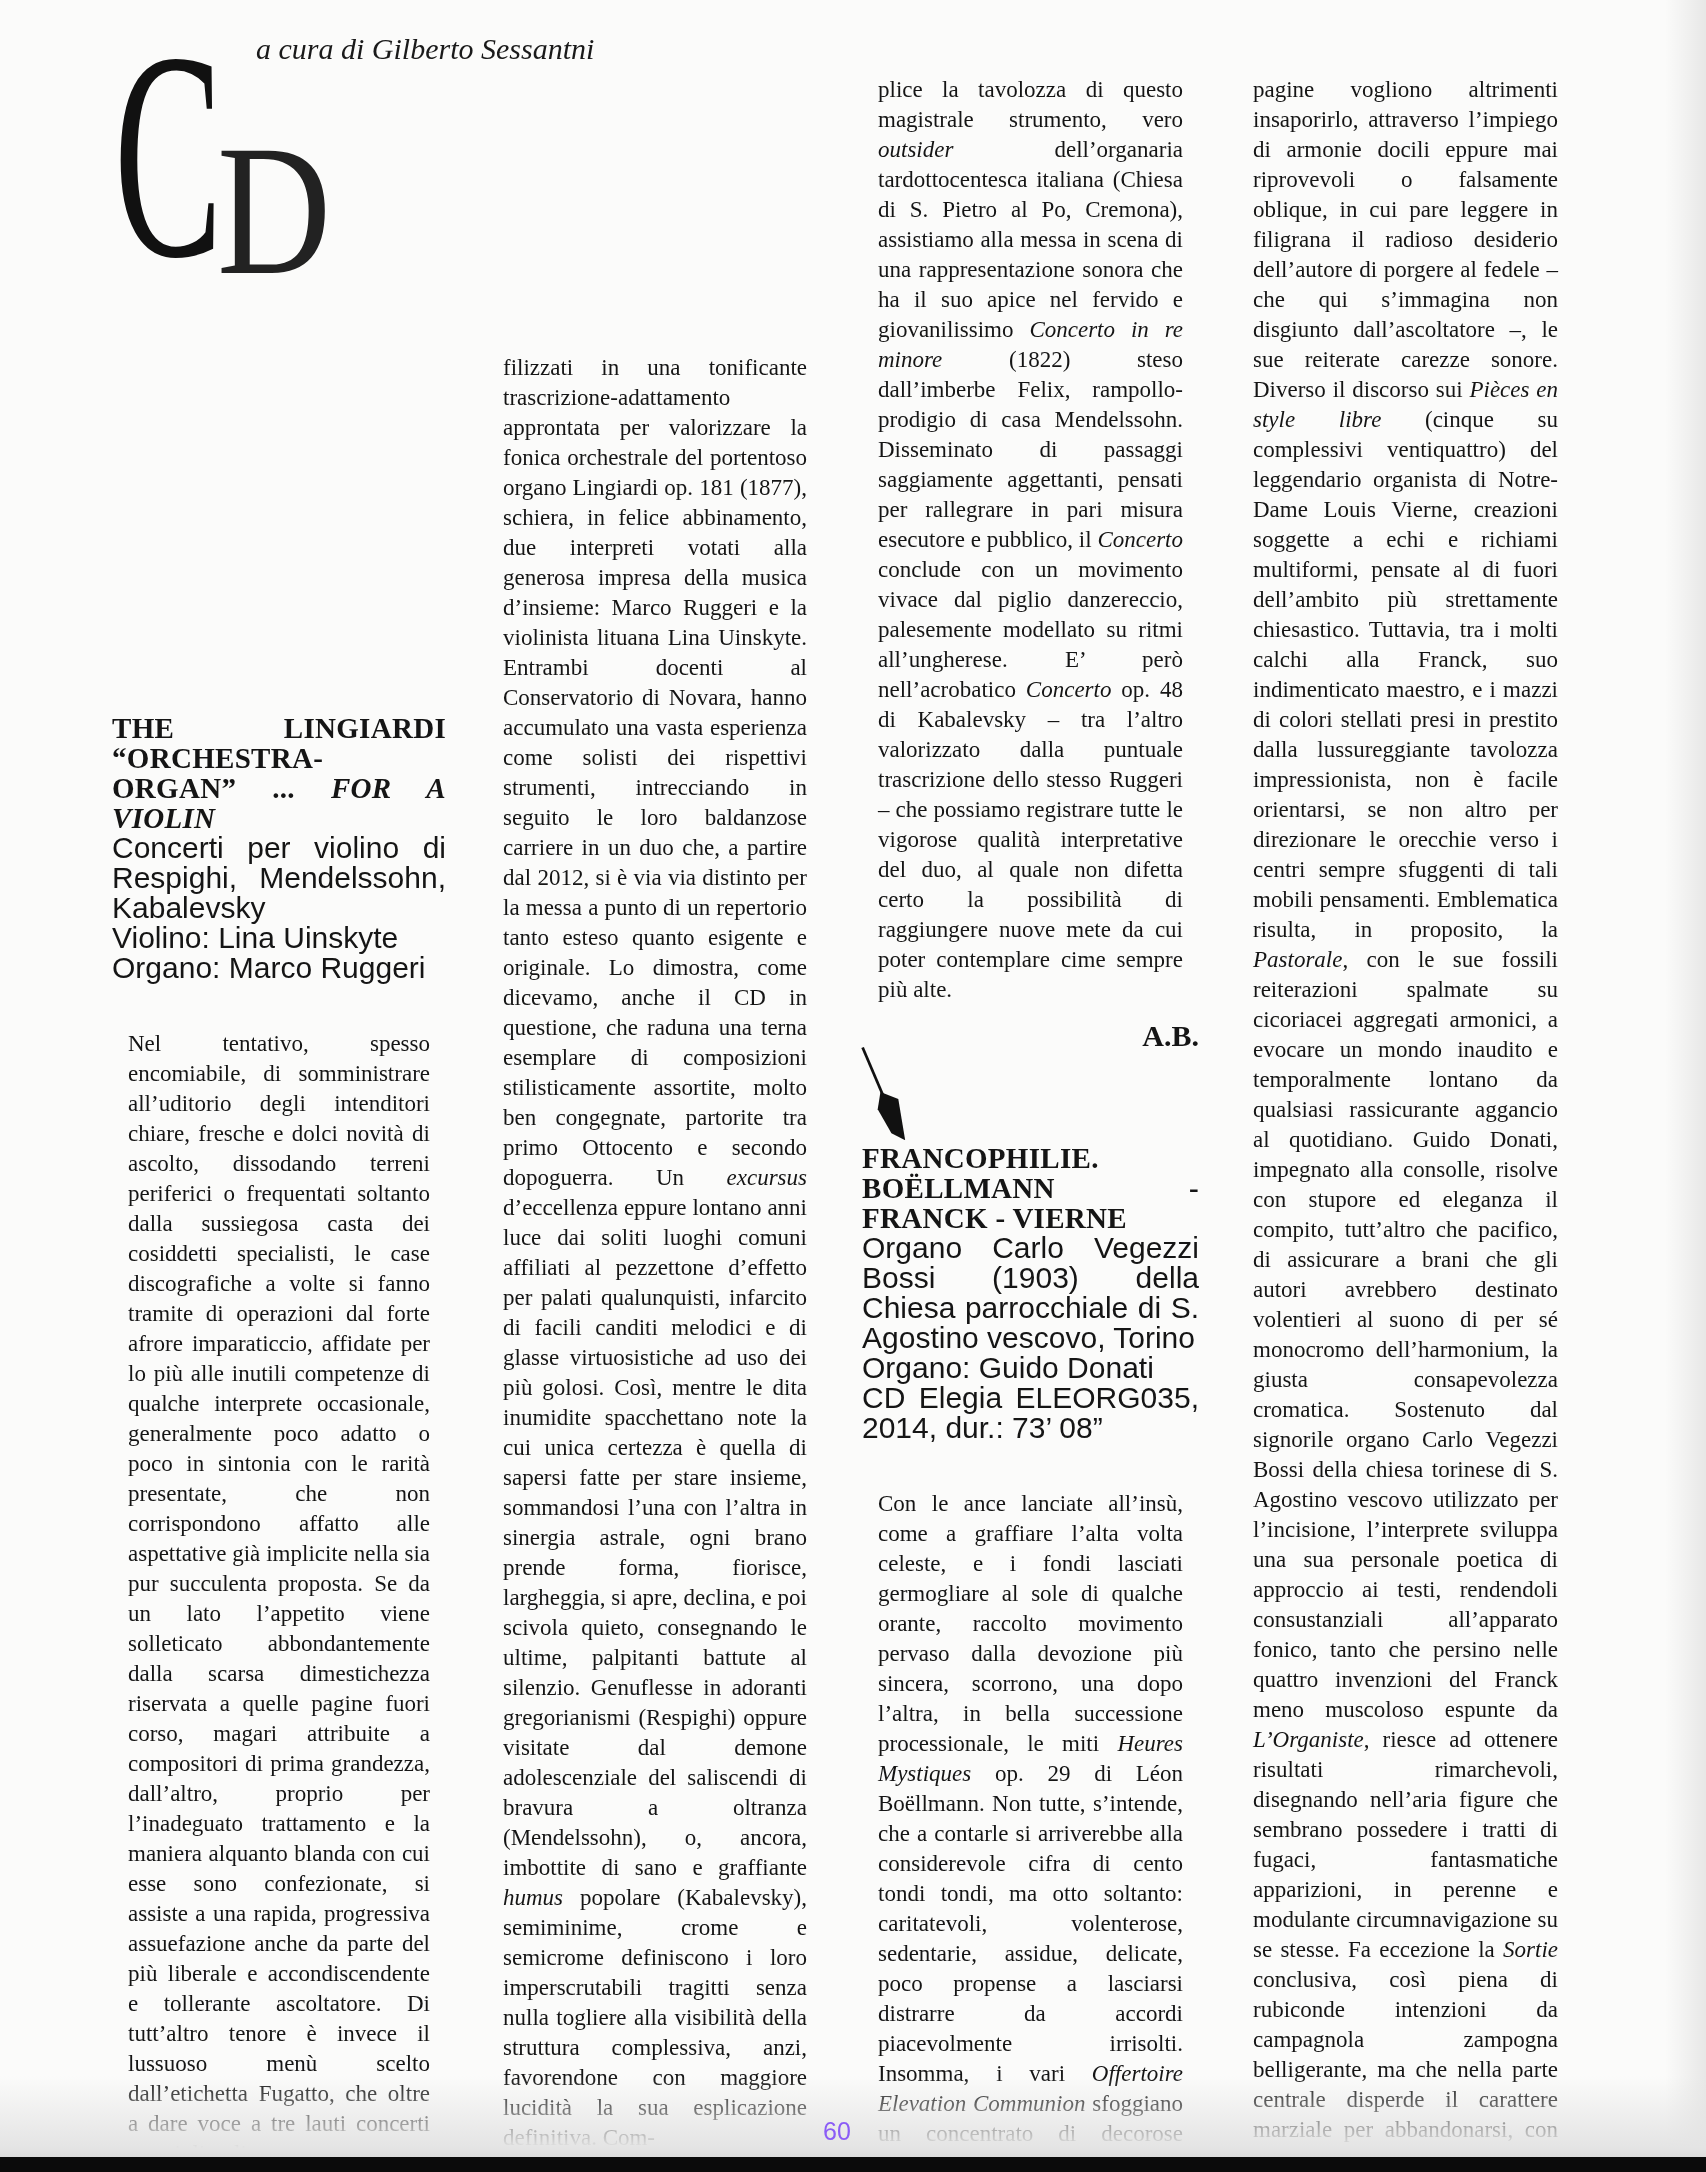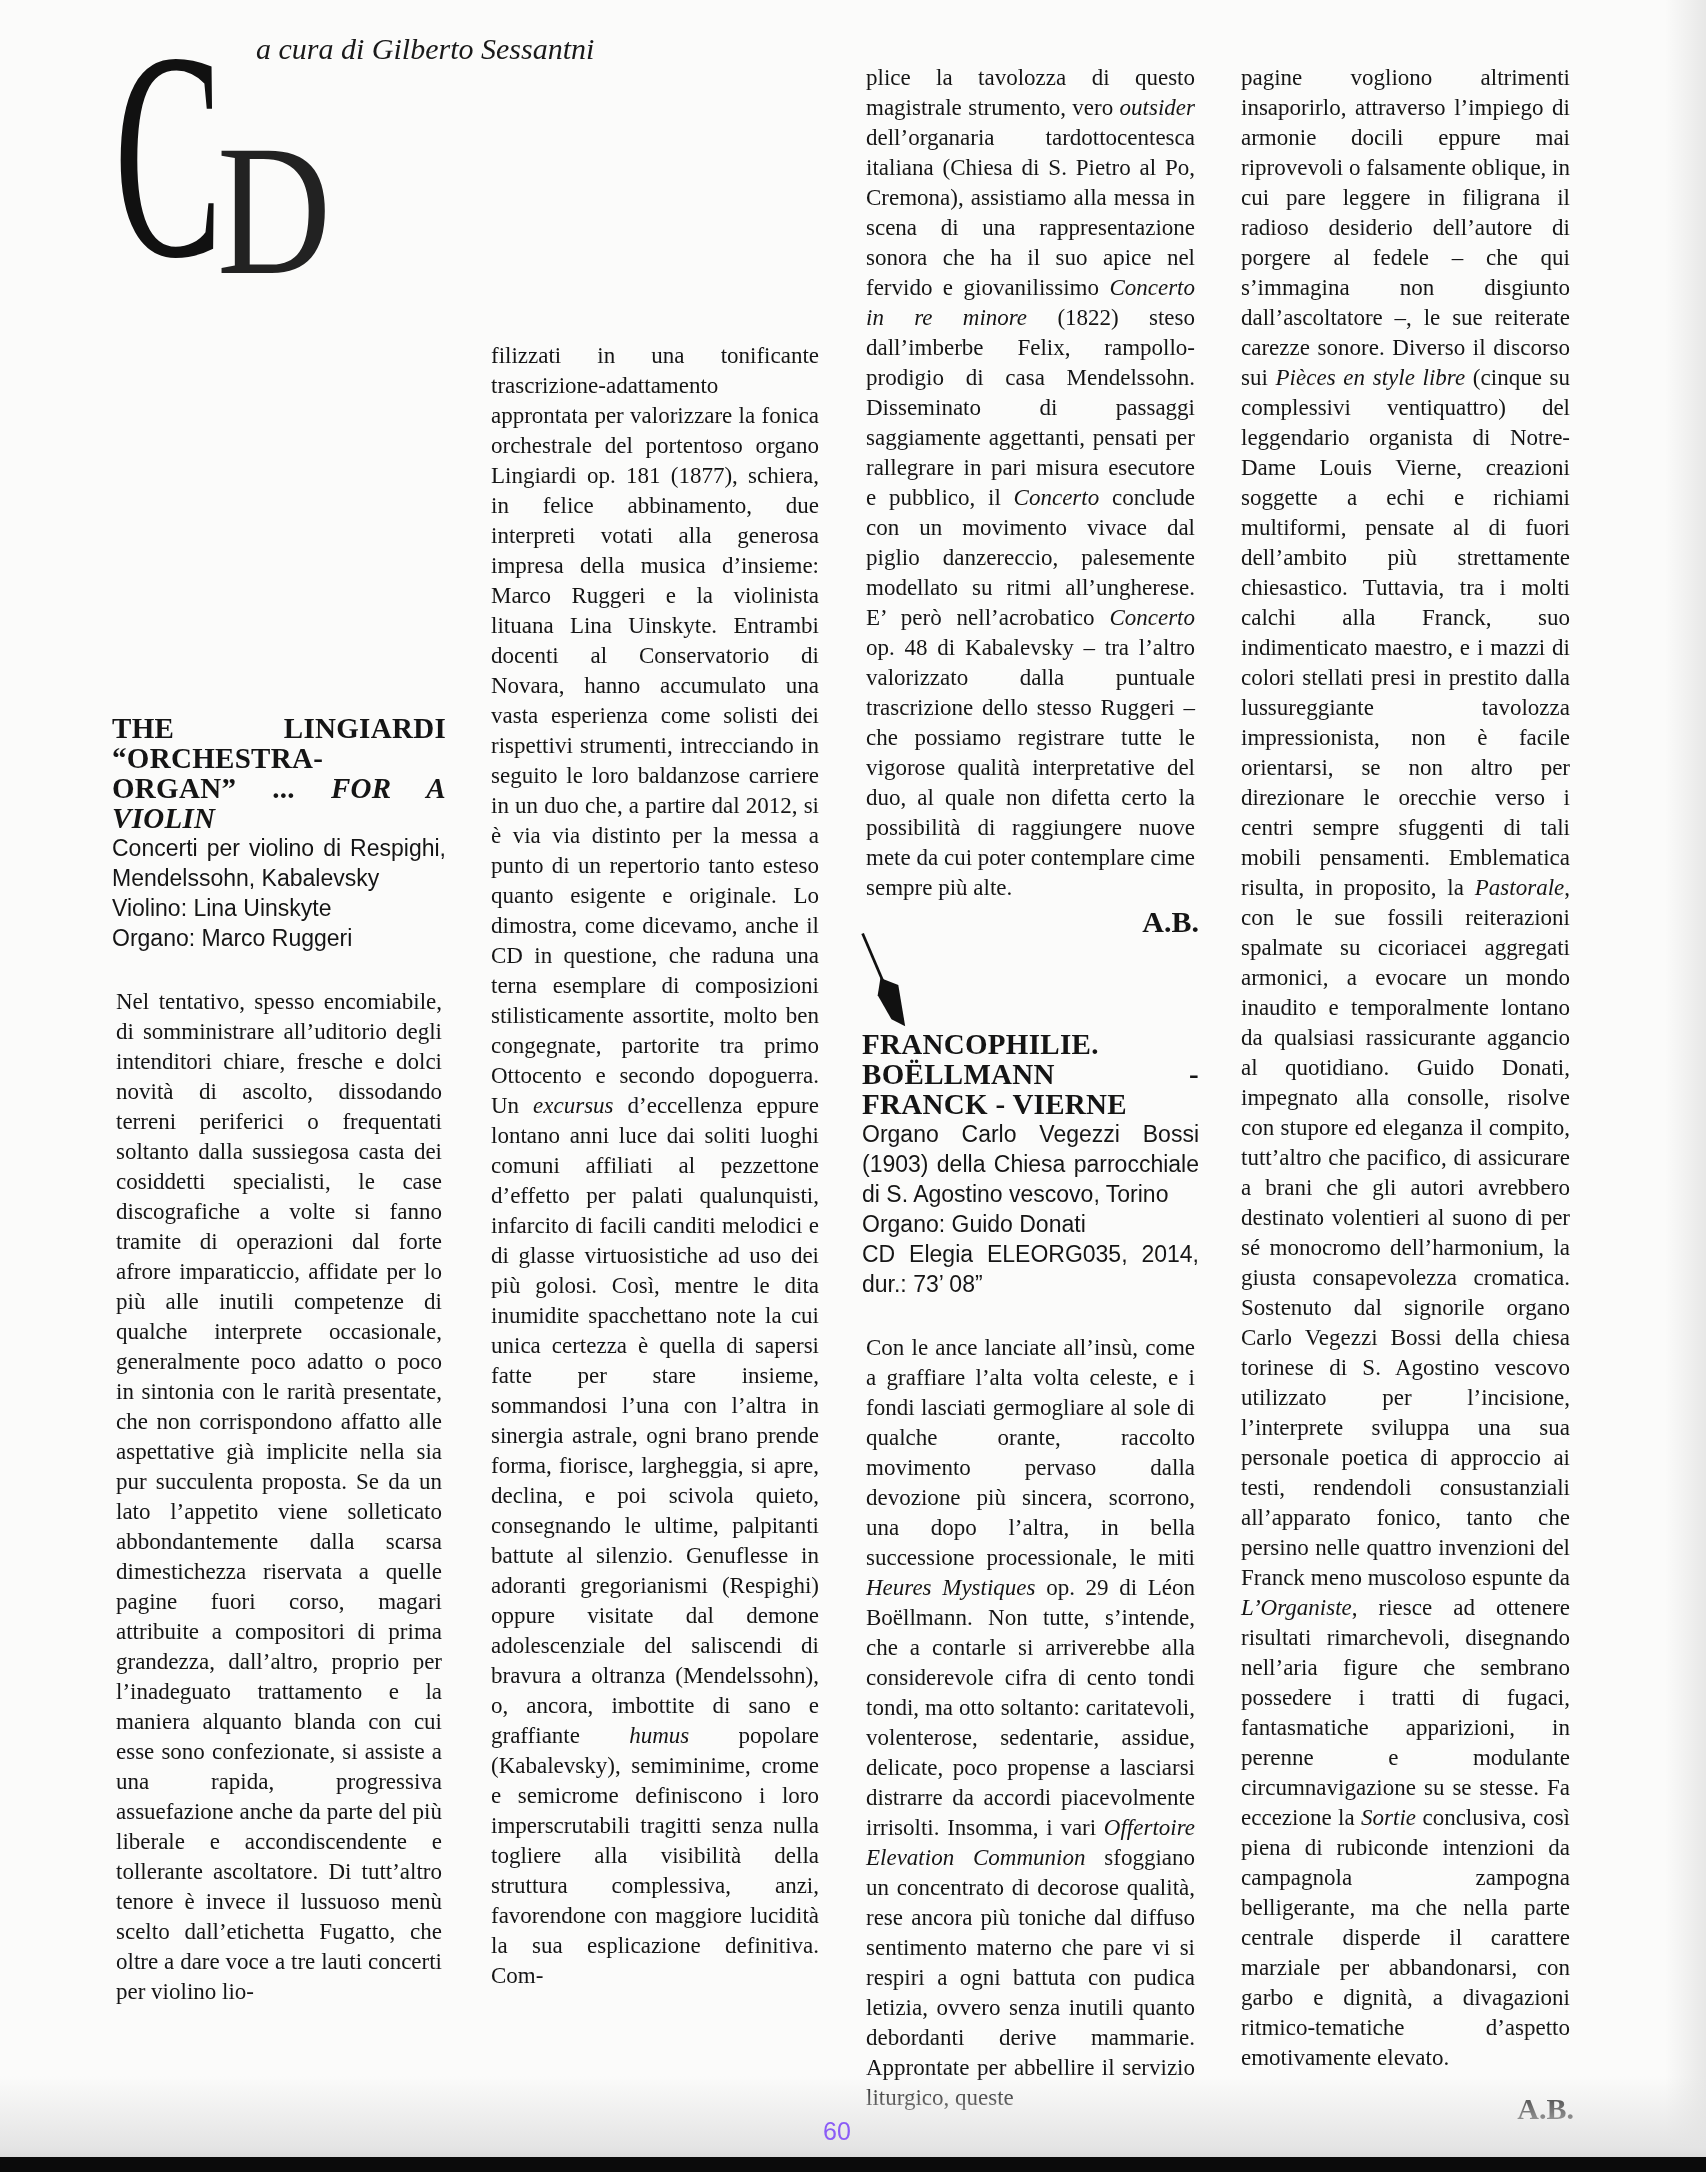--- a/index.html
+++ b/index.html
@@ -33,32 +33,32 @@
     transform: scaleX(0.85); transform-origin: left top; color: #222;
   }
   .curator {
     position: absolute; left: 256px; top: 32px;
     font-style: italic; font-size: 30px; color: #1a1a1a; white-space: nowrap;
   }
   .col {
     position: absolute; font-size: 23px; line-height: 30px;
     text-align: justify; hyphens: none;
   }
-  .col p { margin: 4px; }
+  .col p { margin: 16px; }
   .c1 { left: 112px; width: 334px; }
   .c2 { left: 487px; width: 336px; top: 337px; }
   .c3 { left: 862px; width: 337px; top: 59px; }
   .c4 { left: 1237px; width: 337px; top: 59px; }
   .review-title {
     font-weight: bold; font-size: 29px; line-height: 30px; letter-spacing: 0.3px;
     text-align: justify;
   }
   .review-title i { font-style: italic; }
   .meta {
-    font-family: "Liberation Sans", sans-serif; font-size: 23px; line-height: 30px;
+    font-family: "Liberation Sans", sans-serif; font-size: 30px; line-height: 30px;
     text-align: justify;
   }
   .gap { height: 30px; }
   .sig { text-align: right; font-weight: bold; font-size: 30px; margin-top: 2.8px; }
   .page-num {
     position: absolute; left: 823px; bottom: 26px;
     font-family: "Liberation Sans", sans-serif; font-size: 25px; color: #8b5cf6;
   }
   .pen-mark { position: absolute; left: 859px; top: 895px; width: 62px; height: 103px; }
 </style>

